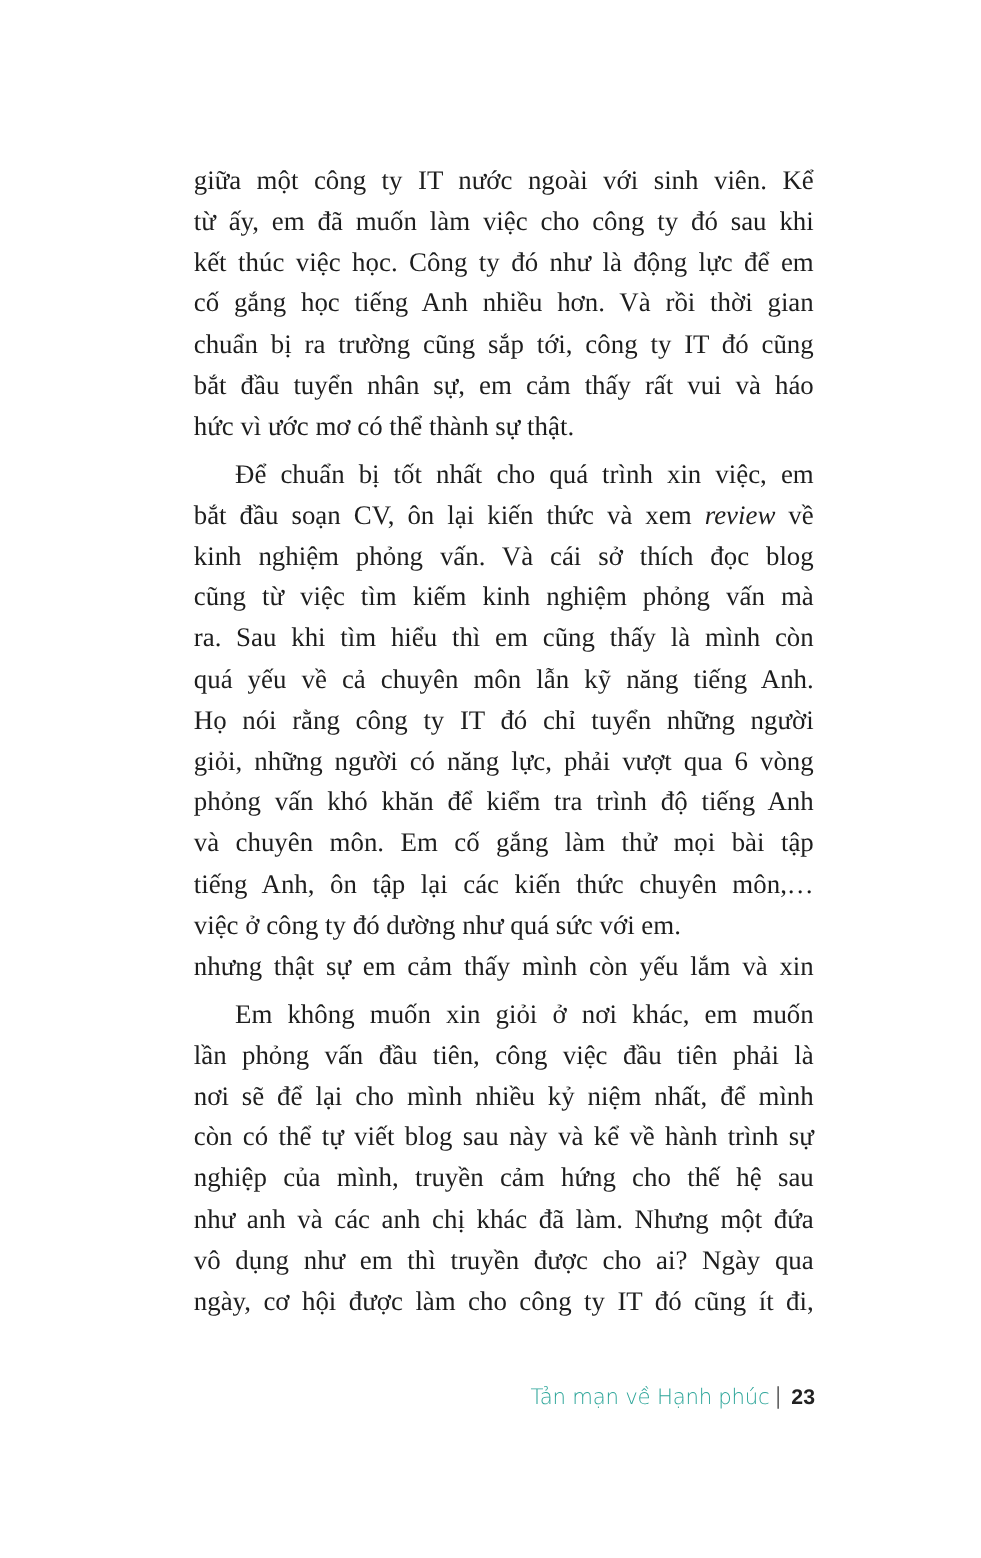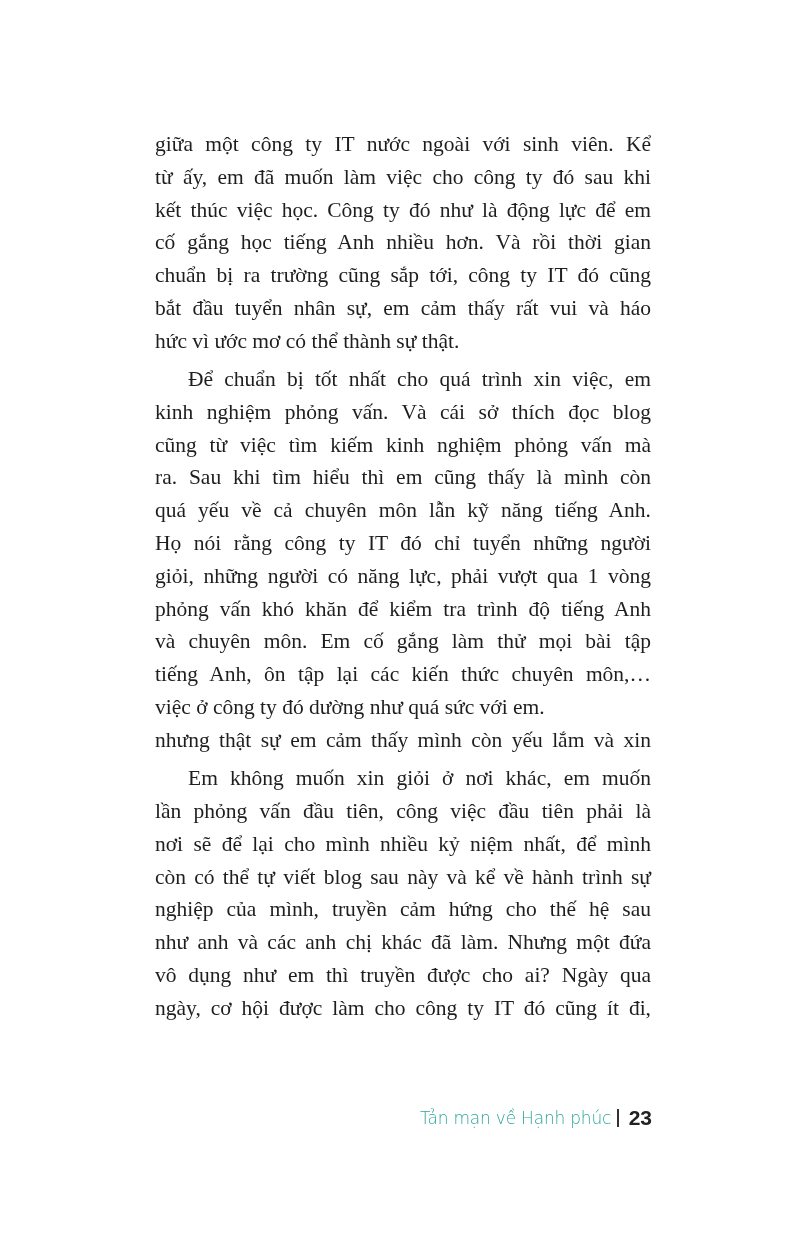--- a/index.html
+++ b/index.html
@@ -72,21 +72,21 @@
     }
     .footer-sep {
       display: inline-block;
       width: 1.5px;
       height: 18px;
       background: #333333;
       margin: 0 10px 0 6px;
     }
     .footer-page {
       font-family: "Liberation Sans", sans-serif;
-      font-size: 21px;
+      font-size: 17px;
       font-weight: bold;
       color: #222222;
     }
   </style>
 </head>
 <body>
 
 <div class="page">
 
   <div class="text-block">
@@ -96,26 +96,27 @@
       <span class="line">từ ấy, em đã muốn làm việc cho công ty đó sau khi</span>
       <span class="line">kết thúc việc học. Công ty đó như là động lực để em</span>
       <span class="line">cố gắng học tiếng Anh nhiều hơn. Và rồi thời gian</span>
       <span class="line">chuẩn bị ra trường cũng sắp tới, công ty IT đó cũng</span>
       <span class="line">bắt đầu tuyển nhân sự, em cảm thấy rất vui và háo</span>
       <span class="line last">hức vì ước mơ có thể thành sự thật.</span>
     </div>
 
     <div class="para">
       <span class="line indent">Để chuẩn bị tốt nhất cho quá trình xin việc, em</span>
+      <span class="line"><span>bắt đầu soạn CV, ôn lại kiến thức và xem </span><span class="seg-italic">review</span><span> về</span></span>
       <span class="line">kinh nghiệm phỏng vấn. Và cái sở thích đọc blog</span>
       <span class="line">cũng từ việc tìm kiếm kinh nghiệm phỏng vấn mà</span>
       <span class="line">ra. Sau khi tìm hiểu thì em cũng thấy là mình còn</span>
       <span class="line">quá yếu về cả chuyên môn lẫn kỹ năng tiếng Anh.</span>
       <span class="line">Họ nói rằng công ty IT đó chỉ tuyển những người</span>
-      <span class="line">giỏi, những người có năng lực, phải vượt qua 1 vòng</span>
+      <span class="line">giỏi, những người có năng lực, phải vượt qua 6 vòng</span>
       <span class="line">phỏng vấn khó khăn để kiểm tra trình độ tiếng Anh</span>
       <span class="line">và chuyên môn. Em cố gắng làm thử mọi bài tập</span>
       <span class="line">tiếng Anh, ôn tập lại các kiến thức chuyên môn,…</span>
       <span class="line last">việc ở công ty đó dường như quá sức với em.</span>
       <span class="line">nhưng thật sự em cảm thấy mình còn yếu lắm và xin</span>
     </div>
 
     <div class="para">
       <span class="line indent">Em không muốn xin giỏi ở nơi khác, em muốn</span>
       <span class="line">lần phỏng vấn đầu tiên, công việc đầu tiên phải là</span>

